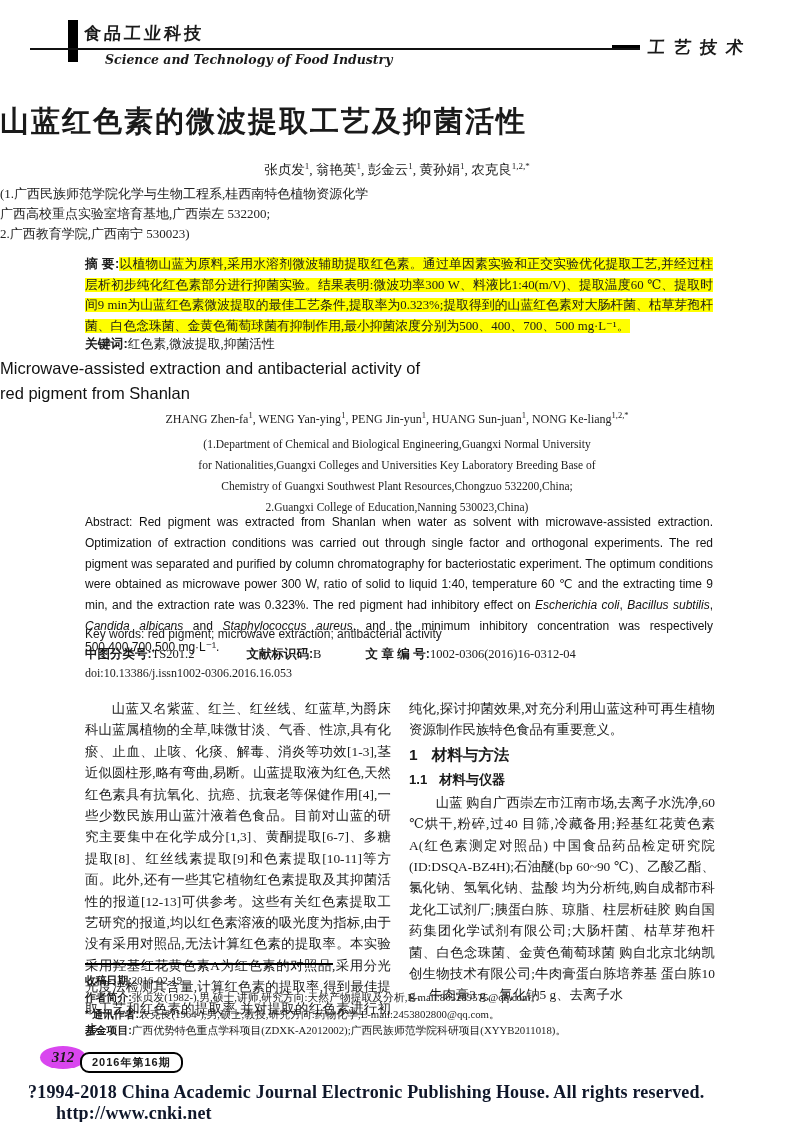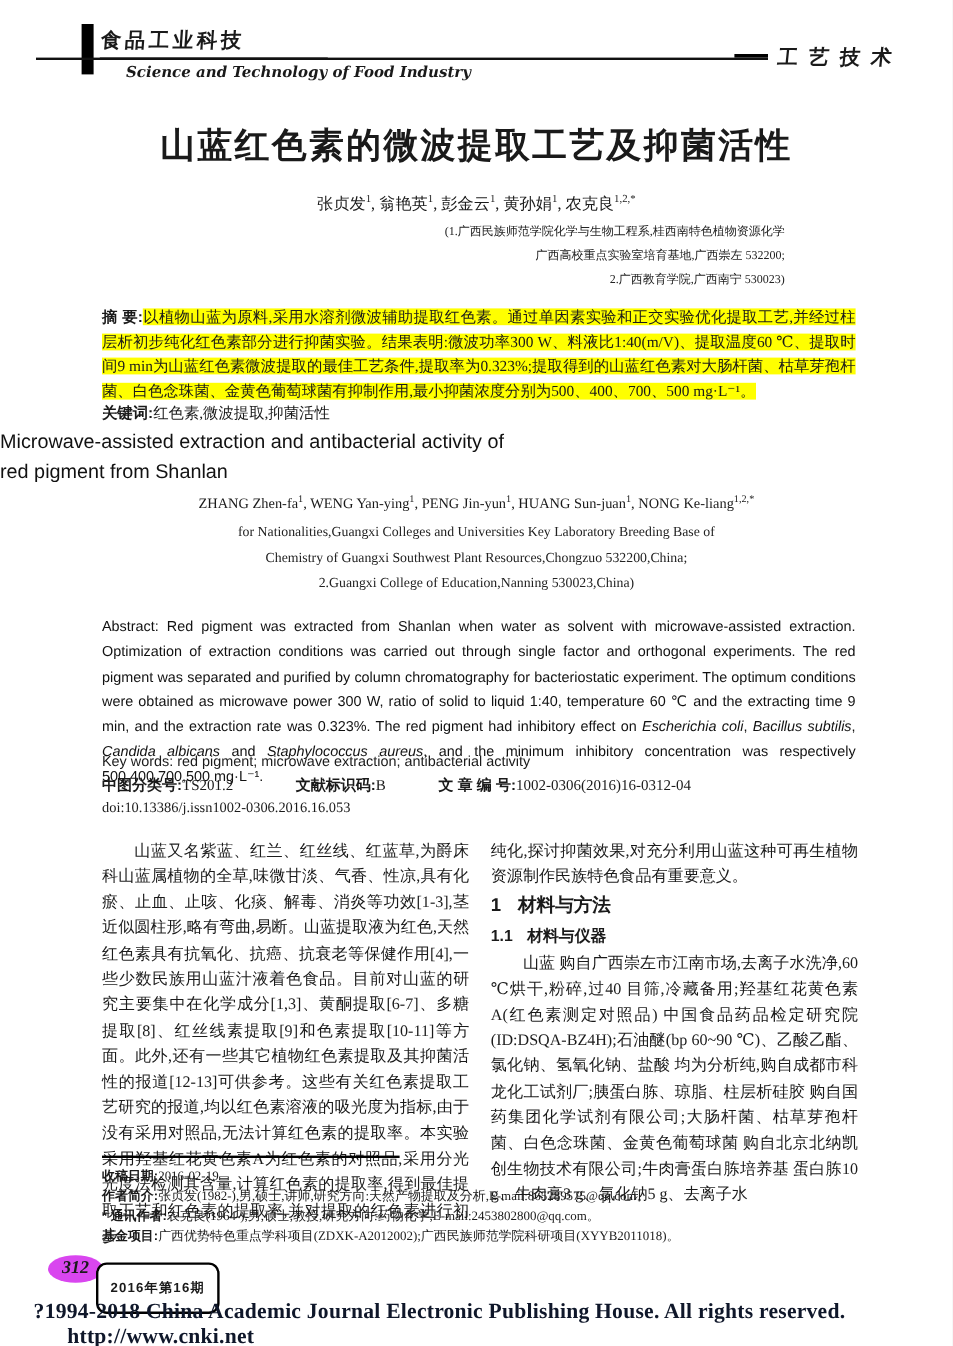--- a/index.html
+++ b/index.html
@@ -24,29 +24,29 @@
     font-family:"DejaVu Serif","Liberation Serif",serif;
     font-style:italic; font-weight:bold; font-size:12.5px;
   }
   .hdr-section {
     position:absolute; left:648px; top:36px;
     font-family:"Liberation Sans","DejaVu Sans",sans-serif;
     font-weight:bold; font-size:17px; letter-spacing:9px; transform:skewX(-6deg);
   }
   
   .title-cn {
-    position:absolute; left:0; top:102px; width:794px; text-align:center;
+    position:absolute; left:0; top:102px; width:794px; 
     font-family:"Liberation Sans","DejaVu Sans",sans-serif;
     font-weight:bold; font-size:29px; letter-spacing:2px;
   }
   .authors-cn { position:absolute; left:0; top:160px; width:794px; text-align:center; font-size:13.5px; }
   .authors-cn sup { font-size:9px; }
   .affil-cn {
-    position:absolute; left:0; top:184px; width:654px; text-align:right;
-    font-size:10px; line-height:20px; color:#222;
+    position:absolute; left:0; top:184px; width:654px; text-align:left;
+    font-size:13px; line-height:20px; color:#222;
   }
   
   .abs-cn {
     position:absolute; left:85px; top:254px; width:628px;
     font-size:12.8px; line-height:20.5px; text-align:justify;
   }
   .abs-cn .lbl, .kw-cn .lbl {
     font-family:"Liberation Sans","DejaVu Sans",sans-serif; font-weight:bold;
   }
   .hl { background:#ffff00; }
@@ -102,21 +102,21 @@
   .footnotes { position:absolute; left:85px; top:972px; width:640px; font-size:10.8px; line-height:16.8px; }
   .footnotes .lbl { font-family:"Liberation Sans","DejaVu Sans",sans-serif; font-weight:bold; }
   
   .pageno {
     position:absolute; left:40px; top:1046px; width:46px; height:23px;
     background:#d946ef; border-radius:50%;
     text-align:center; font-style:italic; font-weight:bold; font-size:15px; line-height:23px;
   }
   .issue-box {
     position:absolute; left:80px; top:1052px;
-    border:2.5px solid #000; border-radius:9px; padding:12px 10px;
+    border:2.5px solid #000; border-radius:9px; padding:1px 10px;
     font-family:"Liberation Sans","DejaVu Sans",sans-serif;
     font-weight:bold; font-size:11px; letter-spacing:1px; background:#fff;
   }
   .copyright {
     position:absolute; left:28px; top:1082px; width:760px;
     color:#0f172a; font-size:18px; font-weight:bold; letter-spacing:0.2px;
   }
   .copyright .url { margin-left:28px; }
 </style>
 </head>
@@ -161,20 +161,21 @@
 
   <div class="authors-en">
     <span><span>ZHANG Zhen-fa</span><sup>1</sup><span>,</span></span>
     <span><span>WENG Yan-ying</span><sup>1</sup><span>,</span></span>
     <span><span>PENG Jin-yun</span><sup>1</sup><span>,</span></span>
     <span><span>HUANG Sun-juan</span><sup>1</sup><span>,</span></span>
     <span><span>NONG Ke-liang</span><sup>1,2,*</sup><span></span></span>
   </div>
 
   <div class="affil-en">
+    <div>(1.Department of Chemical and Biological Engineering,Guangxi Normal University</div>
     <div>for Nationalities,Guangxi Colleges and Universities Key Laboratory Breeding Base of</div>
     <div>Chemistry of Guangxi Southwest Plant Resources,Chongzuo 532200,China;</div>
     <div>2.Guangxi College of Education,Nanning 530023,China)</div>
   </div>
 
   <div class="abs-en"><span>Abstract: Red pigment was extracted from Shanlan when water as solvent with microwave-assisted extraction. Optimization of extraction conditions was carried out through single factor and orthogonal experiments. The red pigment was separated and purified by column chromatography for bacteriostatic experiment. The optimum conditions were obtained as microwave power 300 W, ratio of solid to liquid 1:40, temperature 60 ℃ and the extracting time 9 min, and the extraction rate was 0.323%. The red pigment had inhibitory effect on </span><i>Escherichia coli</i><span>, </span><i>Bacillus subtilis</i><span>, </span><i>Candida albicans</i><span> and </span><i>Staphylococcus aureus</i><span>, and the minimum inhibitory concentration was respectively 500,400,700,500 mg·L⁻¹.</span></div>
 
   <div class="kw-en">Key words: red pigment; microwave extraction; antibacterial activity</div>
 
   <div class="meta-line">

